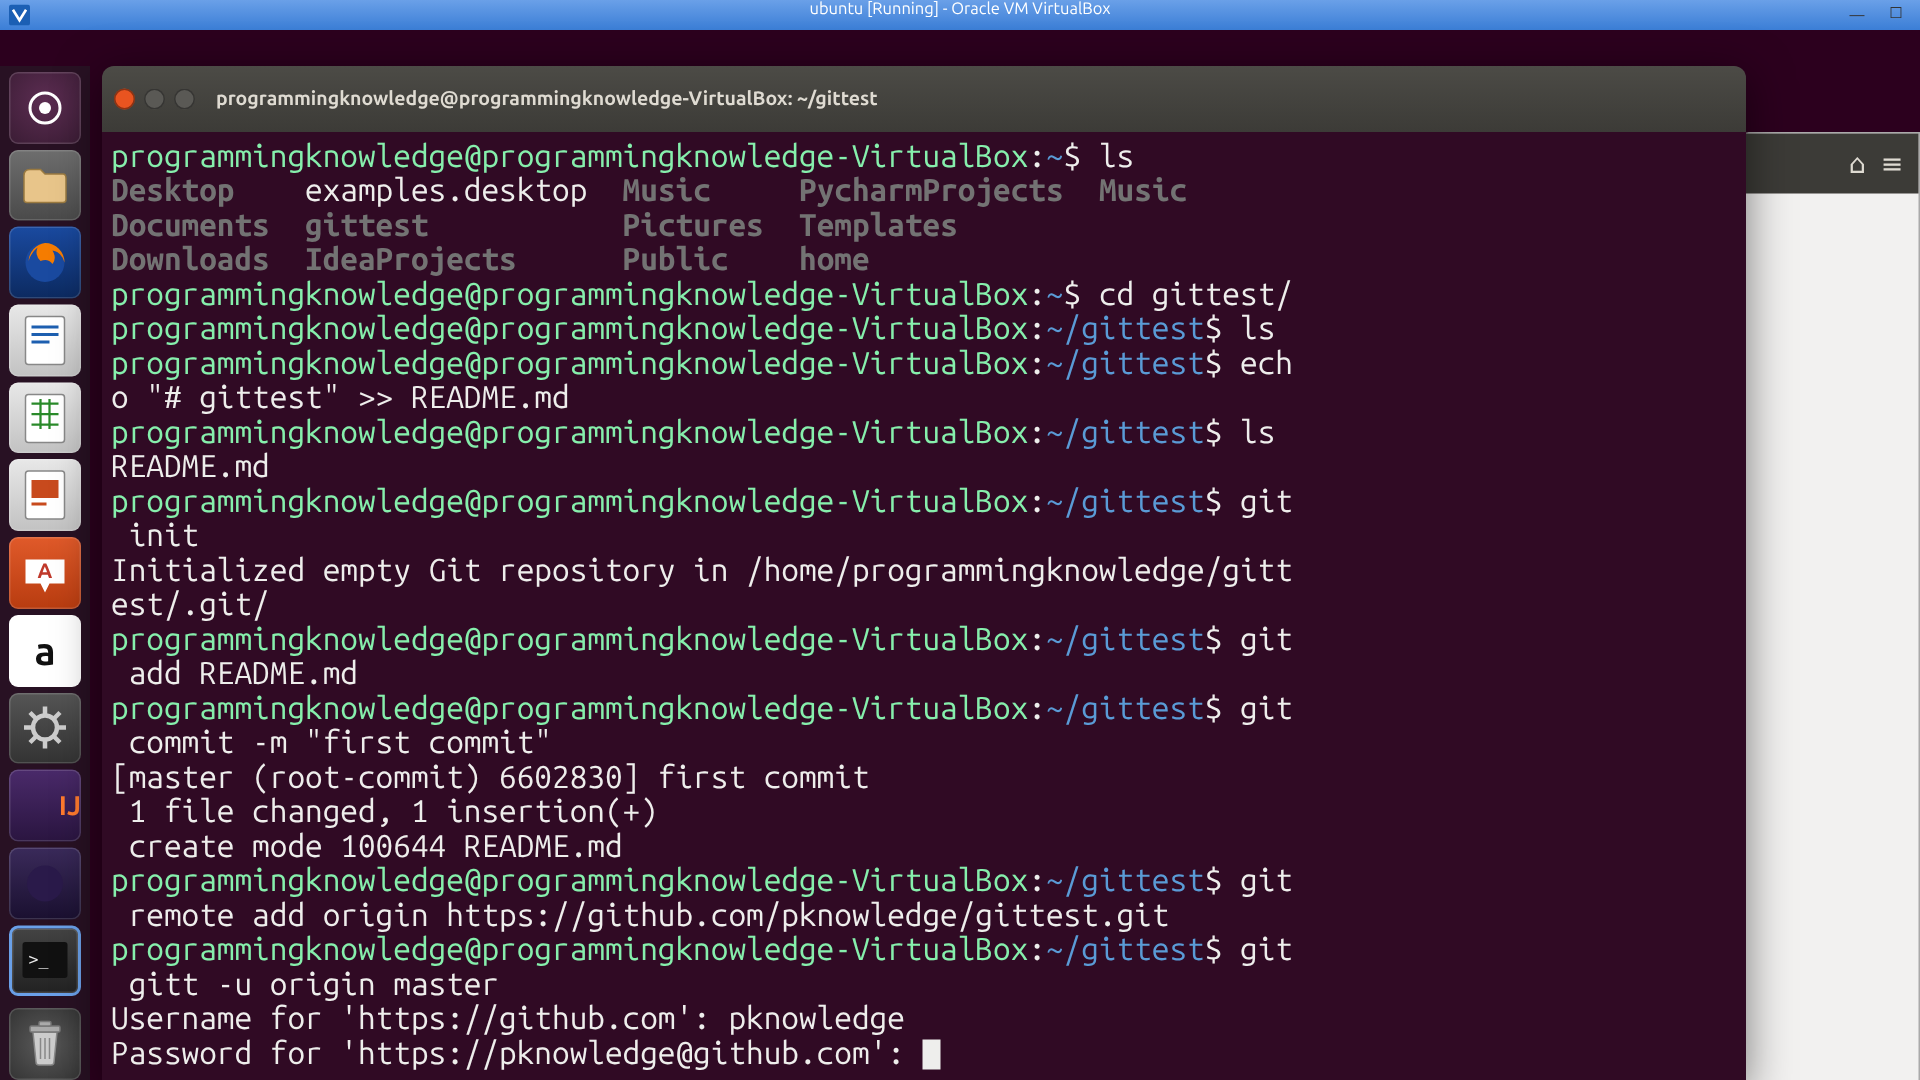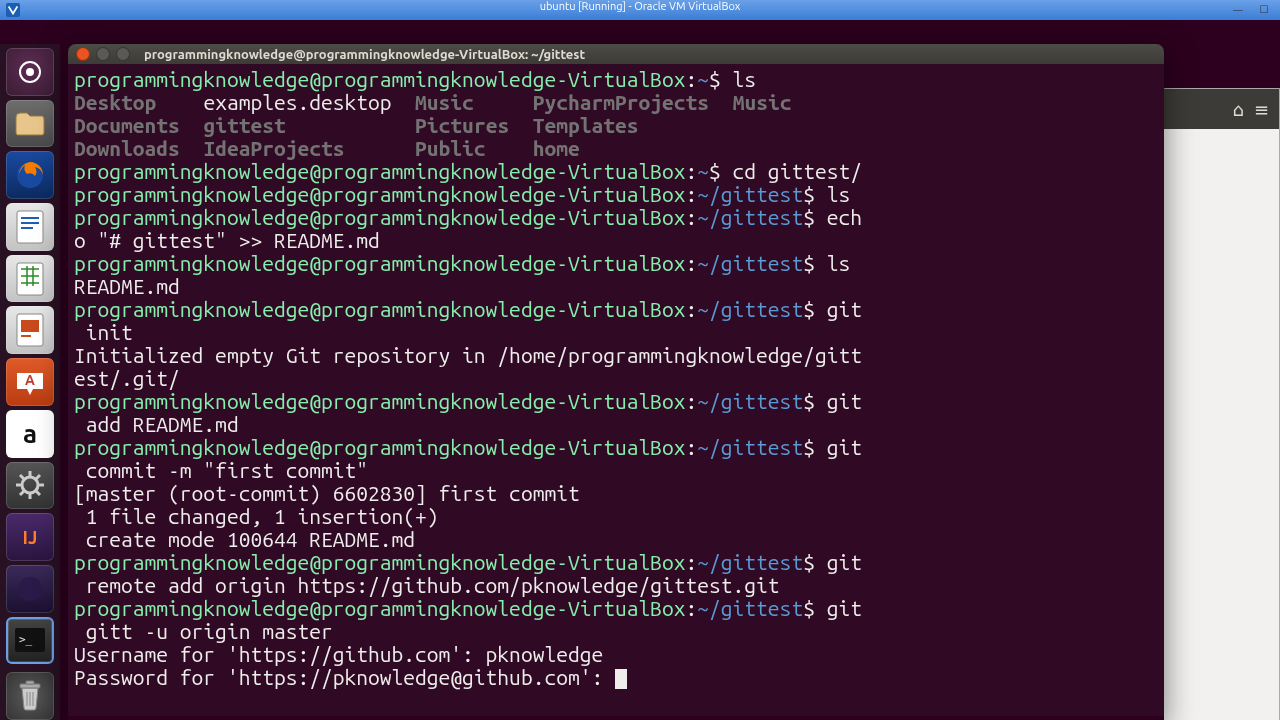--- a/index.html
+++ b/index.html
@@ -95,21 +95,21 @@
   .terminal-window {
     position: absolute;
     left: 68px; top: 24px;
     width: 1096px; height: 680px;
     border-radius: 8px 8px 0 0;
     background: #2c001e;
     overflow: hidden;
     box-shadow: 0 6px 30px rgba(0,0,0,0.5);
   }
   .terminal-titlebar {
-    height: 20px;
+    height: 44px;
     background: linear-gradient(#4c4b46, #3c3b37);
     display: flex; align-items: center;
     padding: 0 8px;
     gap: 6px;
   }
   .window-btn {
     width: 14px; height: 14px; border-radius: 50%;
     display:inline-block;
     box-shadow: inset 0 0 0 1px rgba(0,0,0,0.4);
   }
@@ -221,21 +221,21 @@
             <line x1="16" y1="24" x2="16" y2="30"></line>
             <line x1="2" y1="16" x2="8" y2="16"></line>
             <line x1="24" y1="16" x2="30" y2="16"></line>
             <line x1="6" y1="6" x2="10" y2="10"></line>
             <line x1="22" y1="22" x2="26" y2="26"></line>
             <line x1="6" y1="26" x2="10" y2="22"></line>
             <line x1="22" y1="10" x2="26" y2="6"></line>
           </g>
         </svg>
     </div>
-    <div class="tile intellij" style="font-size:18px;">
+    <div class="tile intellij" style="font-size:18px;justify-content:flex-end;">
       <span>IJ</span>
     </div>
     <div class="tile eclipse">
       <svg width="34" height="34" viewBox="0 0 34 34">
           <circle cx="17" cy="17" r="12" fill="#2a1a4a"></circle>
           <path d="M17 5 A12 12 0 0 0 17 29 A9 9 0 0 1 17 5 Z" fill="#f0a020"></path>
         </svg>
     </div>
     <div class="tile terminal-tile">
       <svg width="34" height="28" viewBox="0 0 34 28">

